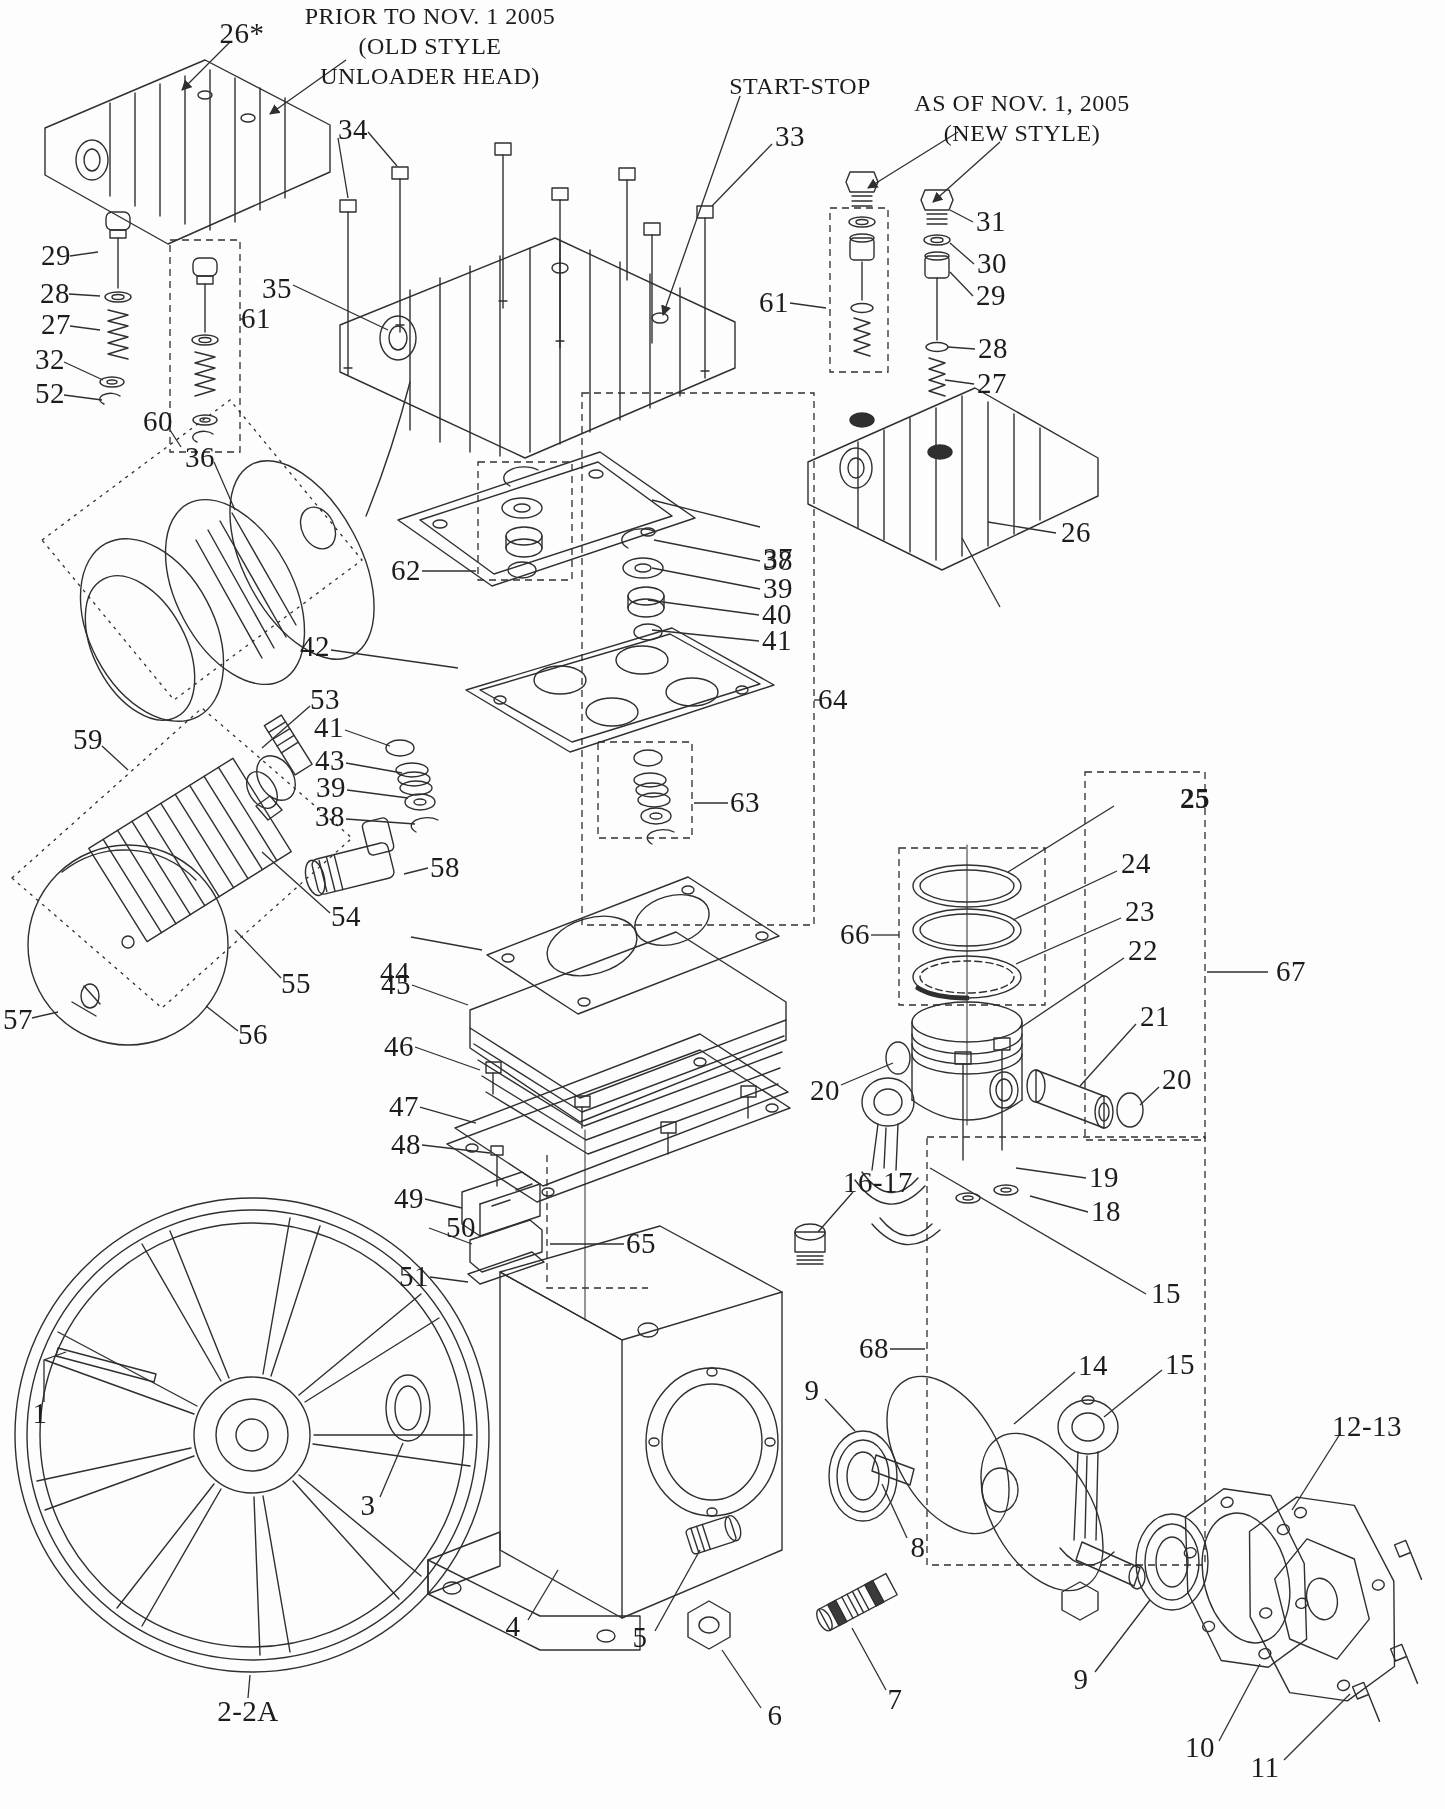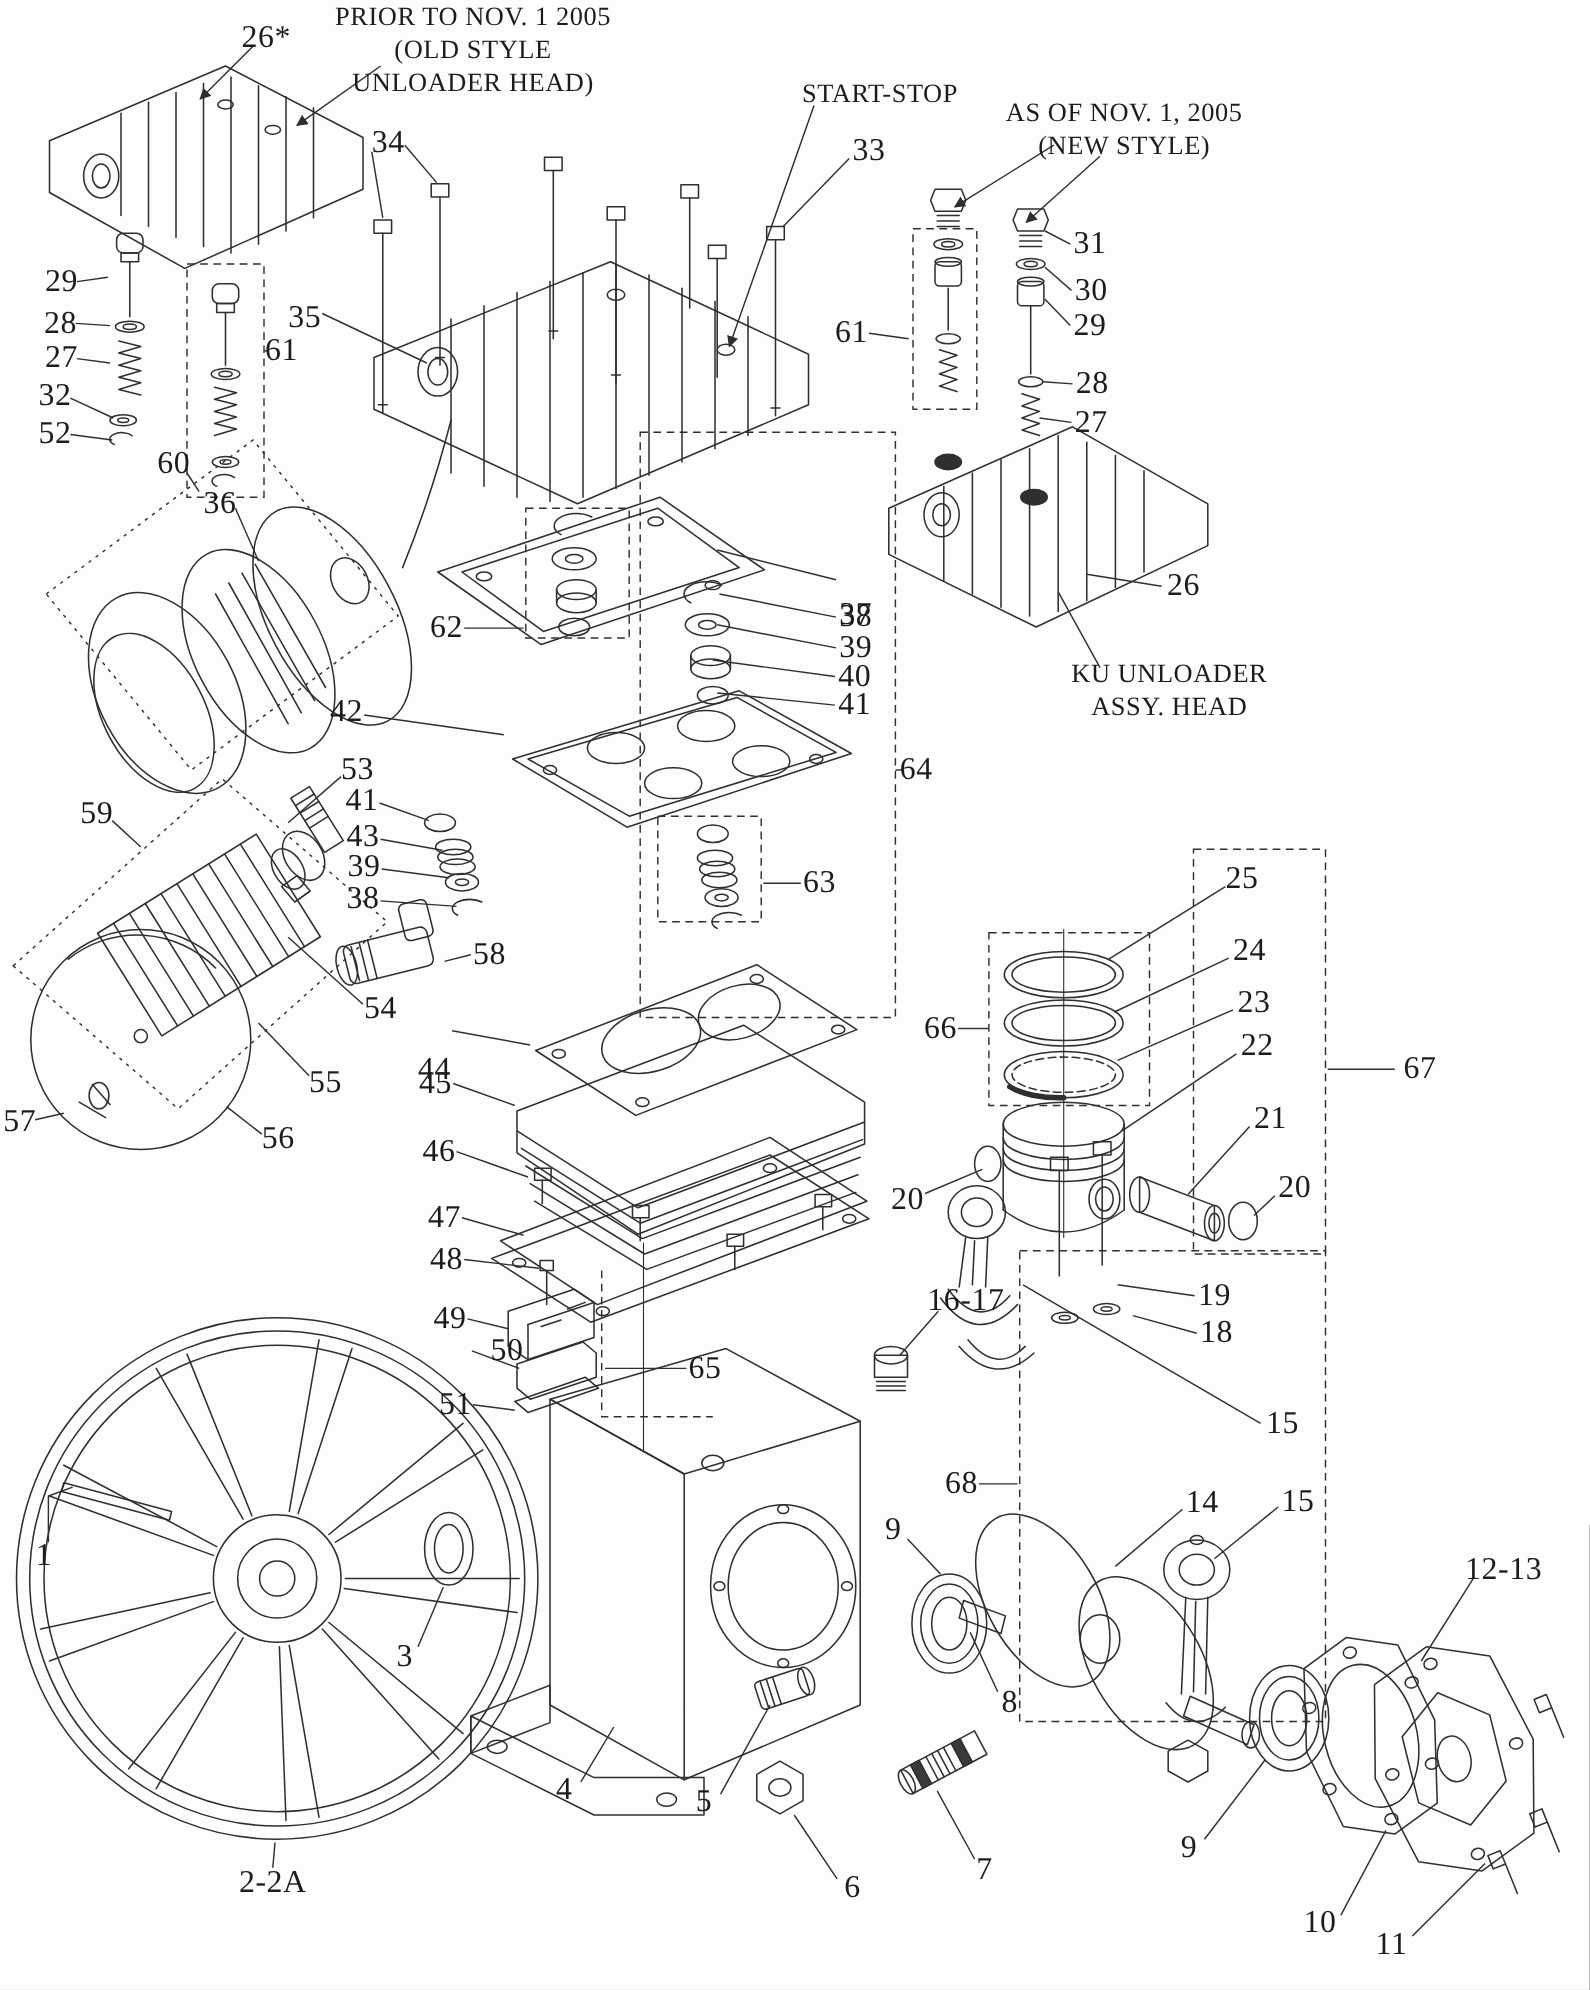--- a/index.html
+++ b/index.html
@@ -642,22 +642,20 @@
       <div class="callout" style="left: 56px; top: 256px;">29</div>
       <div class="callout" style="left: 55px; top: 294px;">28</div>
       <div class="callout" style="left: 56px; top: 325px;">27</div>
       <div class="callout" style="left: 50px; top: 360px;">32</div>
       <div class="callout" style="left: 50px; top: 394px;">52</div>
       <div class="callout" style="left: 256px; top: 319px;">61</div>
       <div class="callout" style="left: 277px; top: 289px;">35</div>
       <div class="callout" style="left: 158px; top: 422px;">60</div>
       <div class="callout" style="left: 200px; top: 458px;">36</div>
       <div class="callout" style="left: 1076px; top: 533px;">26</div>
-      <div class="callout note" style="left: 1063px; top: 628px;">KU UNLOADER
-ASSY. HEAD</div>
       <div class="callout" style="left: 778px; top: 527px; margin-top: 32px;">37</div>
       <div class="callout" style="left: 778px; top: 561px;">38</div>
       <div class="callout" style="left: 778px; top: 589px;">39</div>
       <div class="callout" style="left: 777px; top: 615px;">40</div>
       <div class="callout" style="left: 777px; top: 641px;">41</div>
       <div class="callout" style="left: 406px; top: 571px;">62</div>
       <div class="callout" style="left: 315px; top: 647px;">42</div>
       <div class="callout" style="left: 833px; top: 700px;">64</div>
       <div class="callout" style="left: 325px; top: 700px;">53</div>
       <div class="callout" style="left: 329px; top: 728px;">41</div>
@@ -674,21 +672,21 @@
       <div class="callout" style="left: 253px; top: 1035px;">56</div>
       <div class="callout" style="left: 18px; top: 1020px;">57</div>
       <div class="callout" style="left: 399px; top: 1047px;">46</div>
       <div class="callout" style="left: 404px; top: 1107px;">47</div>
       <div class="callout" style="left: 406px; top: 1145px;">48</div>
       <div class="callout" style="left: 409px; top: 1199px;">49</div>
       <div class="callout" style="left: 413px; top: 1228px; margin-left: 48px;">50</div>
       <div class="callout" style="left: 414px; top: 1277px;">51</div>
       <div class="callout" style="left: 641px; top: 1244px;">65</div>
       <div class="callout" style="left: 855px; top: 935px;">66</div>
-      <div class="callout" style="left: 1129px; top: 799px;">25</div>
+      <div class="callout" style="left: 1195px; top: 799px; font-weight: bold;">25</div>
       <div class="callout" style="left: 1136px; top: 864px;">24</div>
       <div class="callout" style="left: 1140px; top: 912px;">23</div>
       <div class="callout" style="left: 1143px; top: 951px;">22</div>
       <div class="callout" style="left: 1291px; top: 972px;">67</div>
       <div class="callout" style="left: 1155px; top: 1017px;">21</div>
       <div class="callout" style="left: 1177px; top: 1080px;">20</div>
       <div class="callout" style="left: 825px; top: 1091px;">20</div>
       <div class="callout" style="left: 878px; top: 1183px;">16-17</div>
       <div class="callout" style="left: 1104px; top: 1178px;">19</div>
       <div class="callout" style="left: 1106px; top: 1212px;">18</div>

